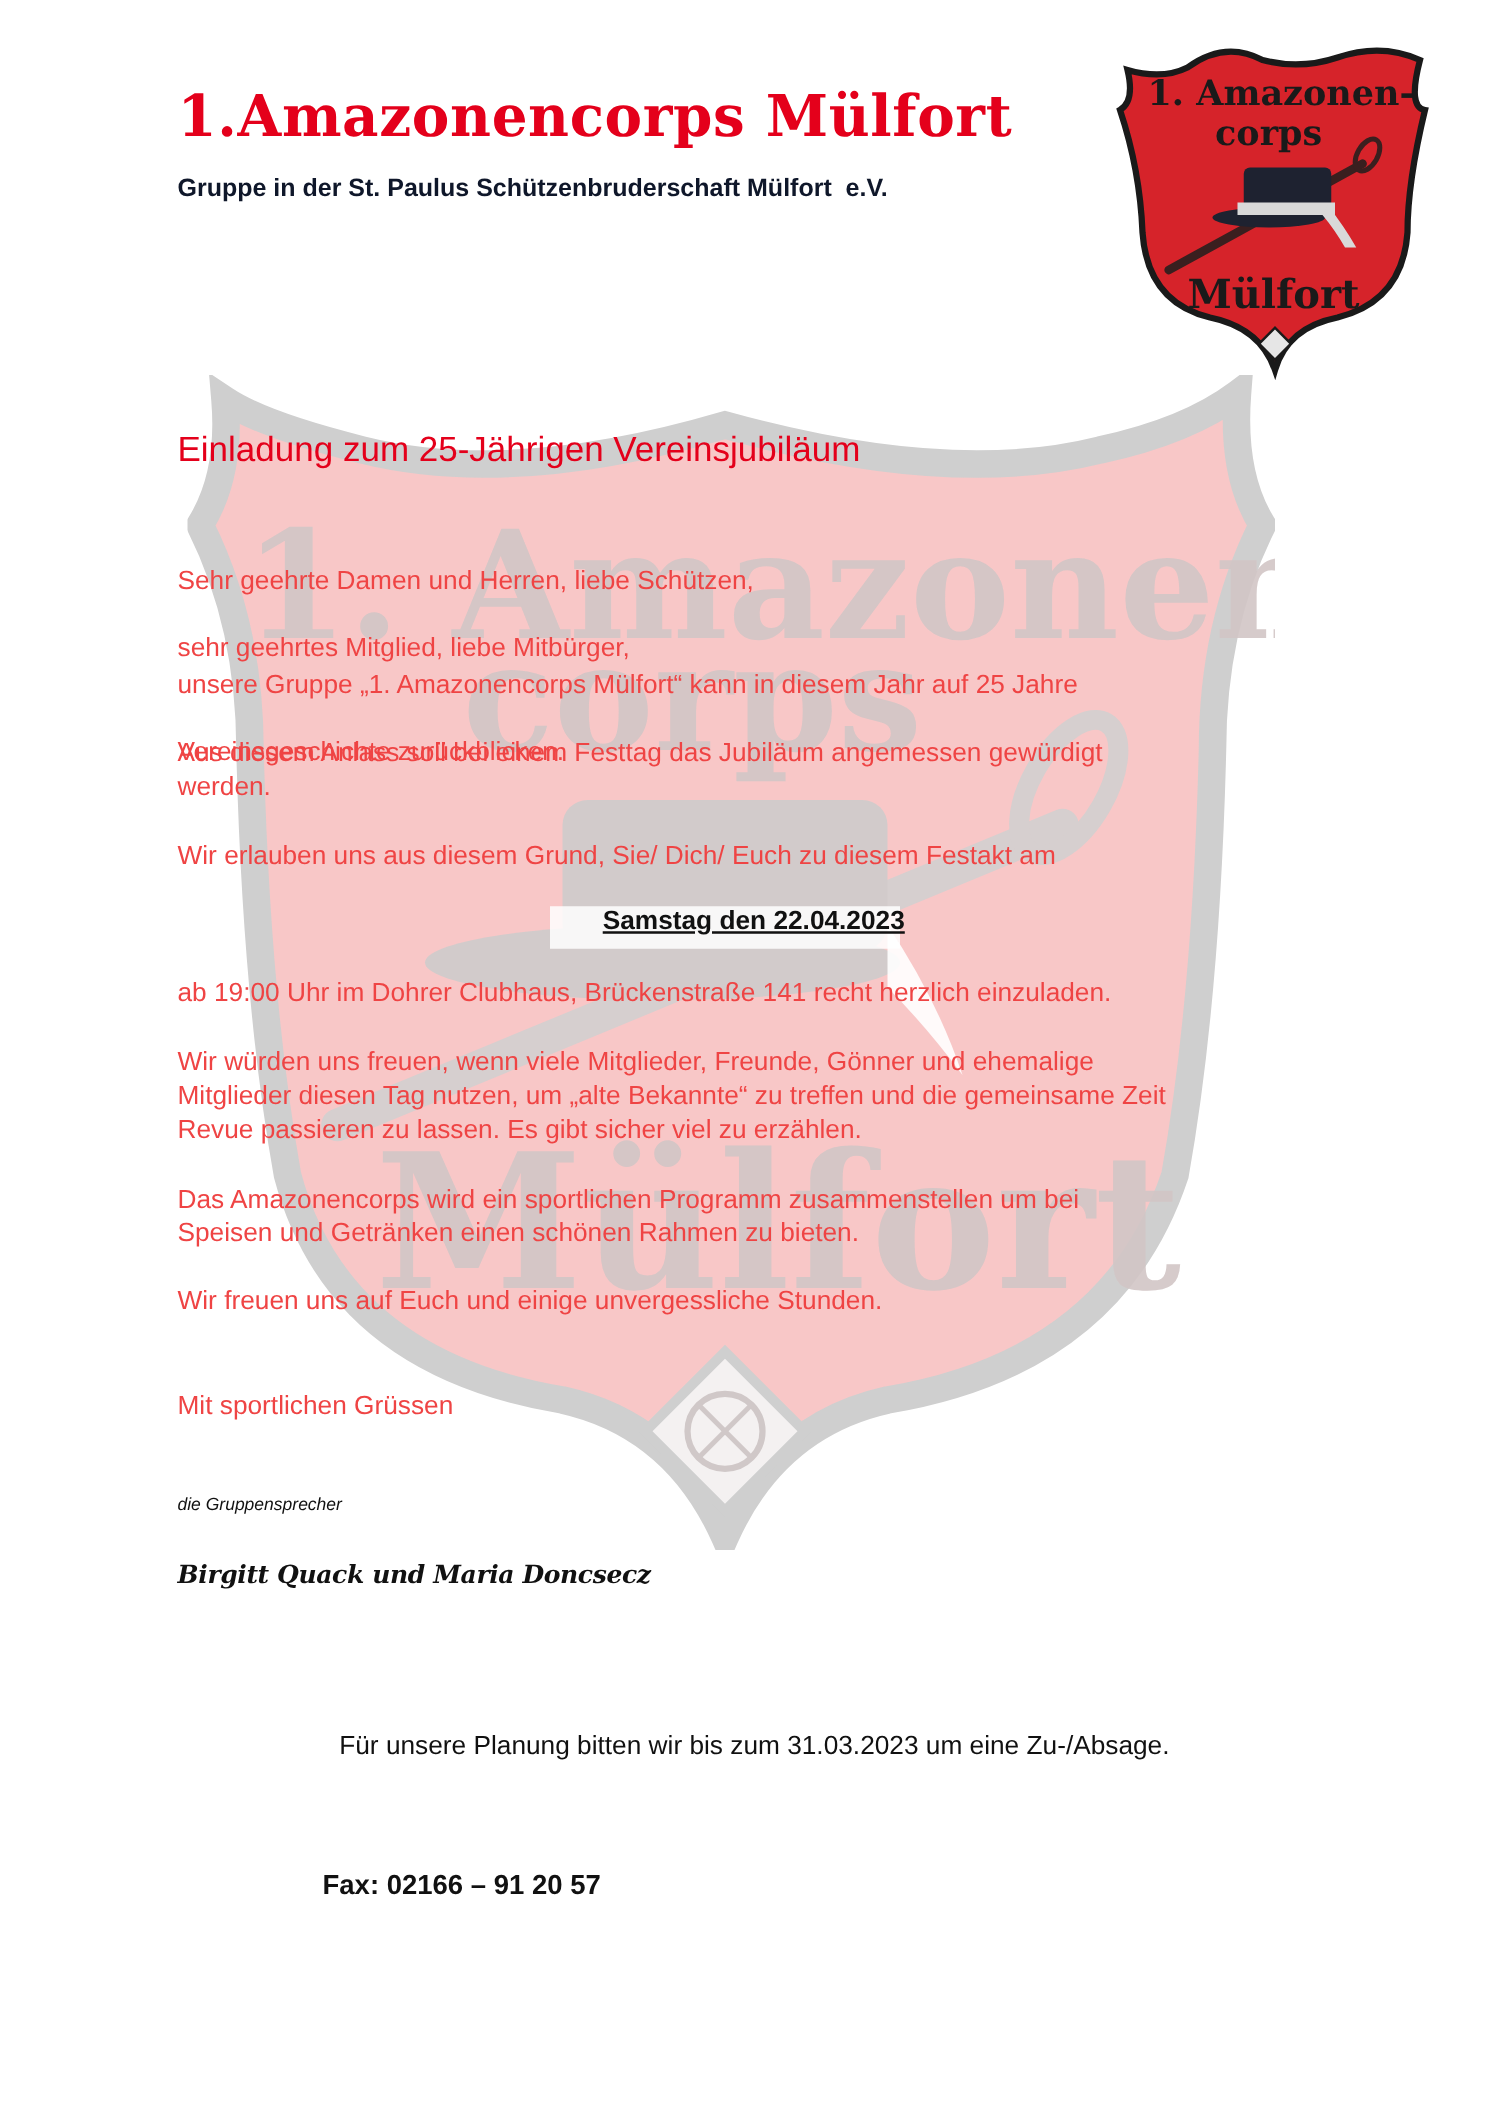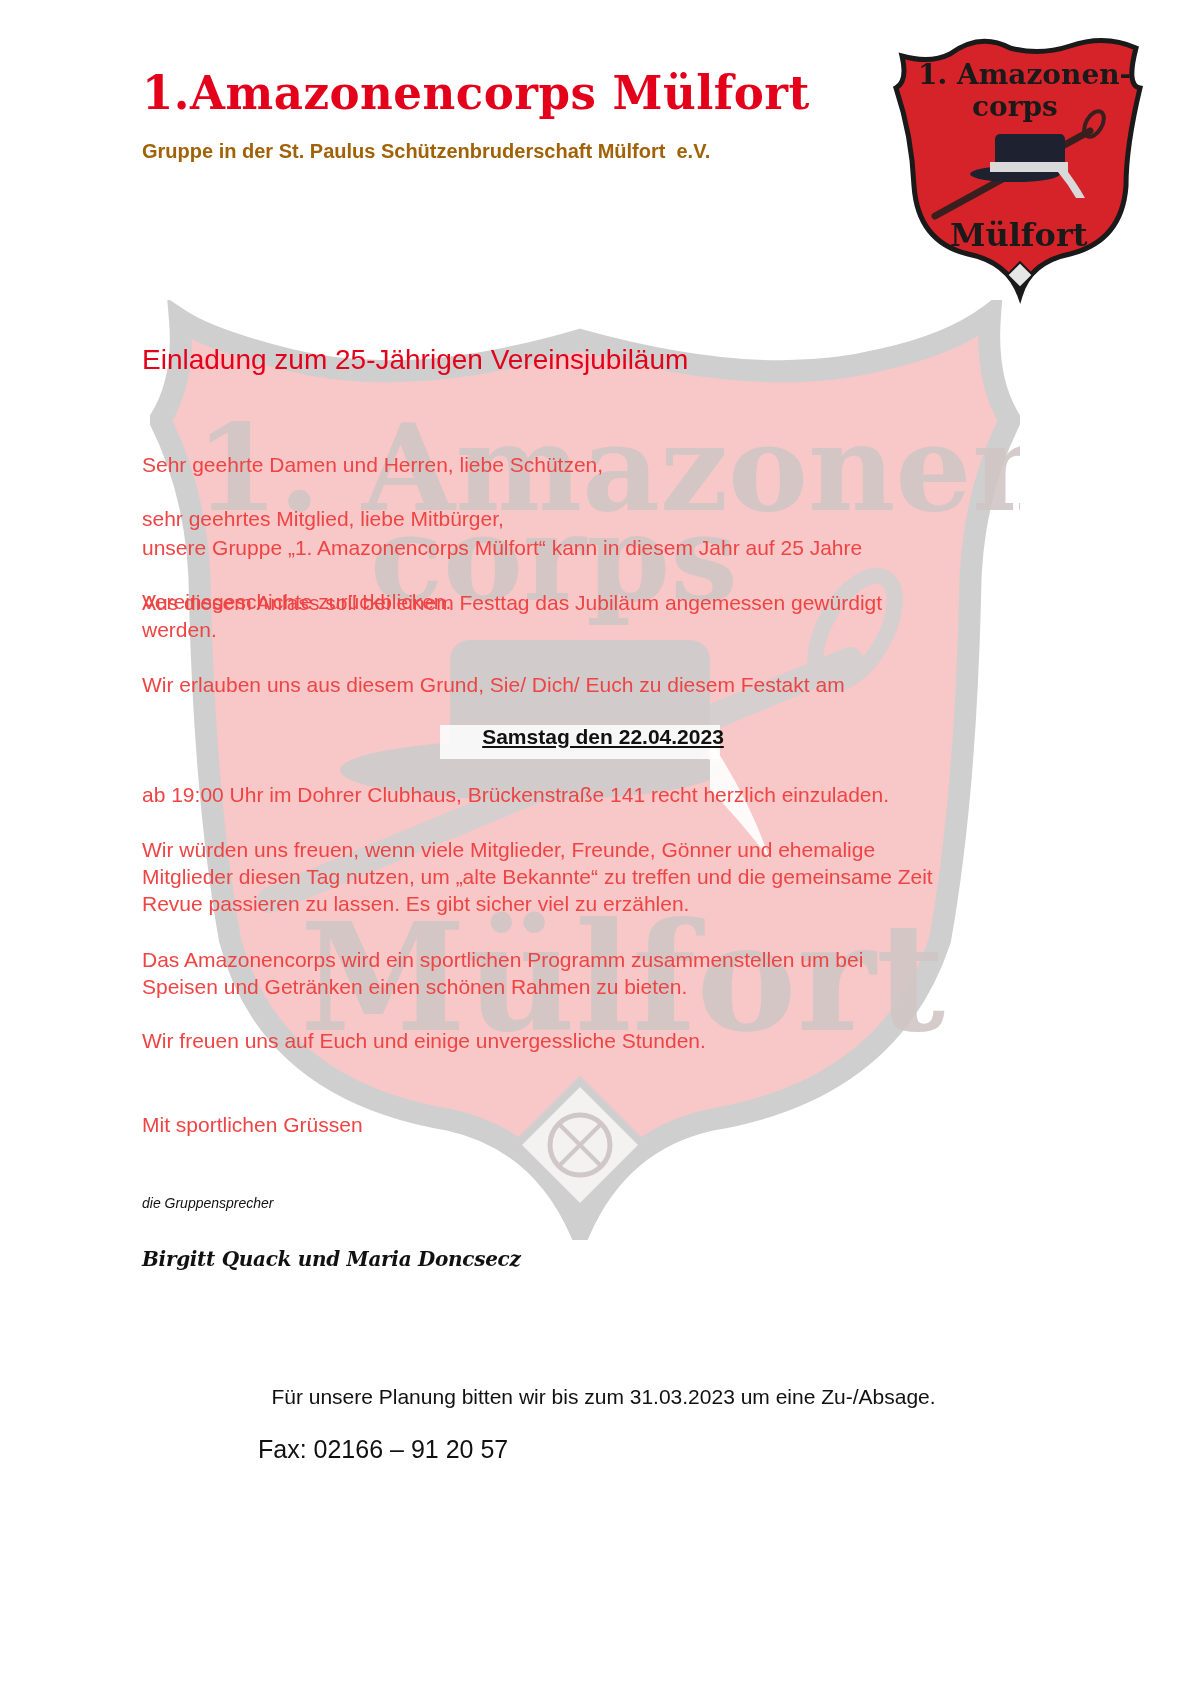--- a/index.html
+++ b/index.html
@@ -5,41 +5,41 @@
   html, body { margin: 0; padding: 0; background: #ffffff; }
   body { width: 1191px; height: 1684px; position: relative; overflow: hidden;
          font-family: "Liberation Sans", sans-serif; color: #111; }
   .page { position: absolute; inset: 0; }
 
   
   .title { position: absolute; left: 142px; top: 66px; font-family: "DejaVu Serif", serif;
            font-weight: bold; font-size: 46px; color: #e4001b; letter-spacing: 0.5px;
            transform: scaleX(0.98); transform-origin: left; }
   .subtitle { position: absolute; left: 142px; top: 140px; font-size: 20px; font-weight: bold;
-              color: #a16207; white-space: pre; }
+              color: #0f172a; white-space: pre; }
 
   
   .logo { position: absolute; left: 890px; top: 26px; width: 260px; height: 280px; }
 
   
   .watermark { position: absolute; left: 150px; top: 300px; width: 870px; height: 940px; opacity: 1; }
 
   
   .heading { position: absolute; left: 142px; top: 344px; font-size: 28px; color: #e4001b; font-weight: normal; }
   .para { position: absolute; left: 142px; font-size: 21px; line-height: 27px; color: #ef4444;
           white-space: pre-line; }
   .para b { font-weight: normal; }
   .date { position: absolute; left: 0; width: 1191px; text-align: center; font-size: 21px;
           font-weight: bold; text-decoration: underline; }
   .date span { margin-left: 15px; margin-top: 27px; }
   .italic { position: absolute; left: 142px; font-size: 14px; font-style: italic; }
   .signature { position: absolute; left: 142px; top: 1247px; font-family: "DejaVu Serif", serif;
                font-style: italic; font-weight: bold; font-size: 20px; letter-spacing: -0.3px; }
   .footer-line { position: absolute; left: 0; width: 1191px; text-align: center; font-size: 21px; }
-  .fax { position: absolute; left: 258px; top: 1435px; font-size: 25px; }
+  .fax { position: absolute; left: 258px; top: 1495px; font-size: 22px; font-weight: bold; }
   .mail { position: absolute; left: 578px; top: 1435px; font-size: 21px; white-space: pre; }
   .mail a { color: #111; text-decoration: underline; }
 </style>
 </head>
 <body>
 
 <div class="page">
 
   <svg class="watermark" viewBox="0 0 870 940">
     <path d="M30 20 Q60 40 140 60 Q260 90 430 40 Q610 90 730 60 Q800 45 840 15 Q835 80 860 120

